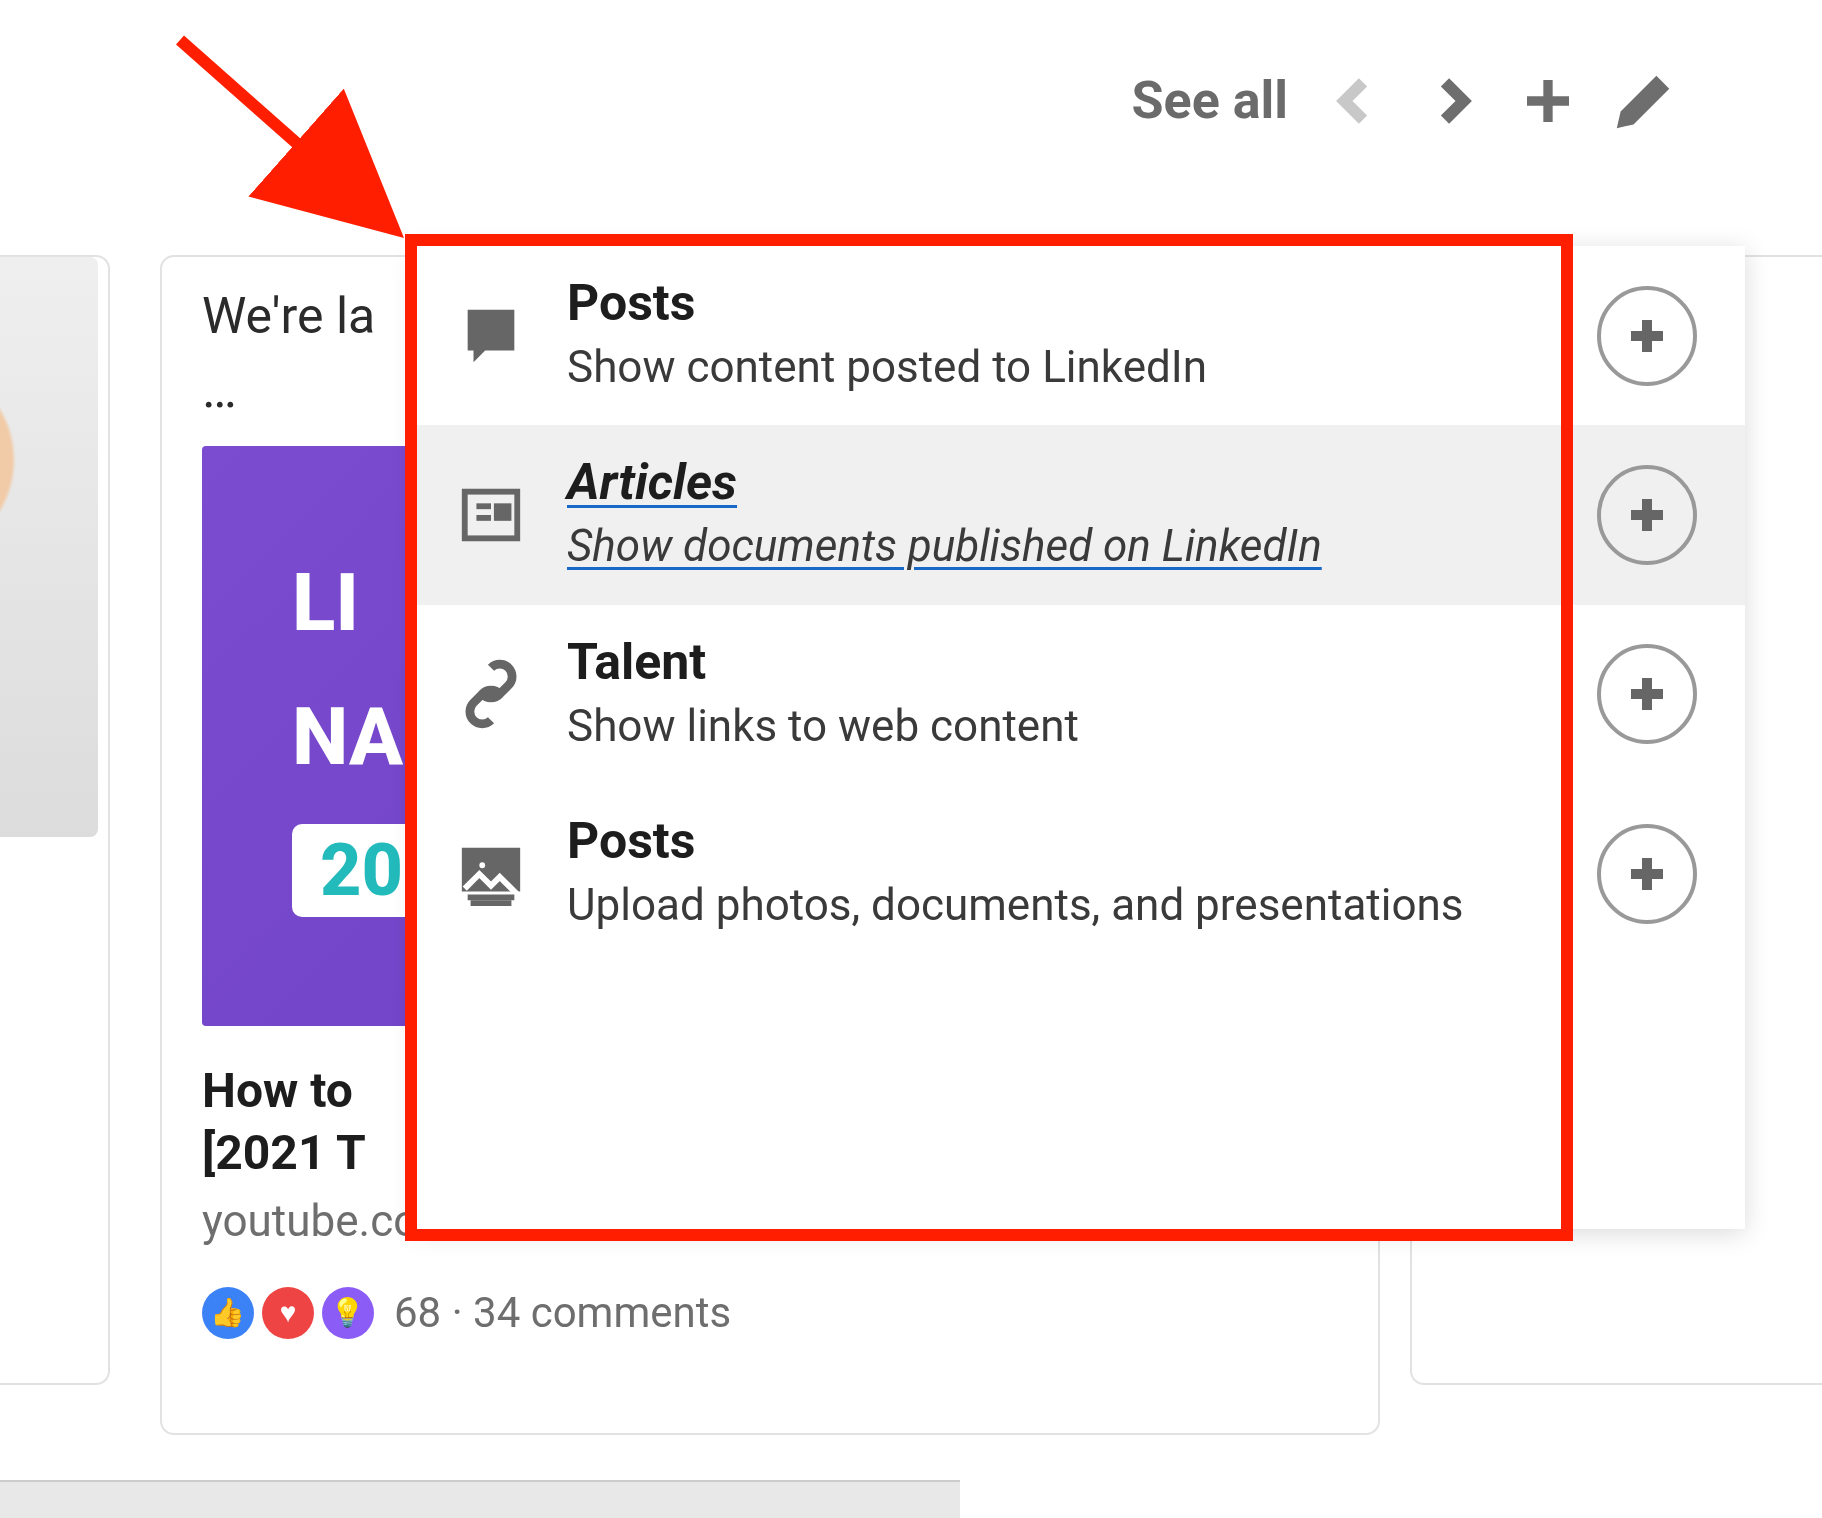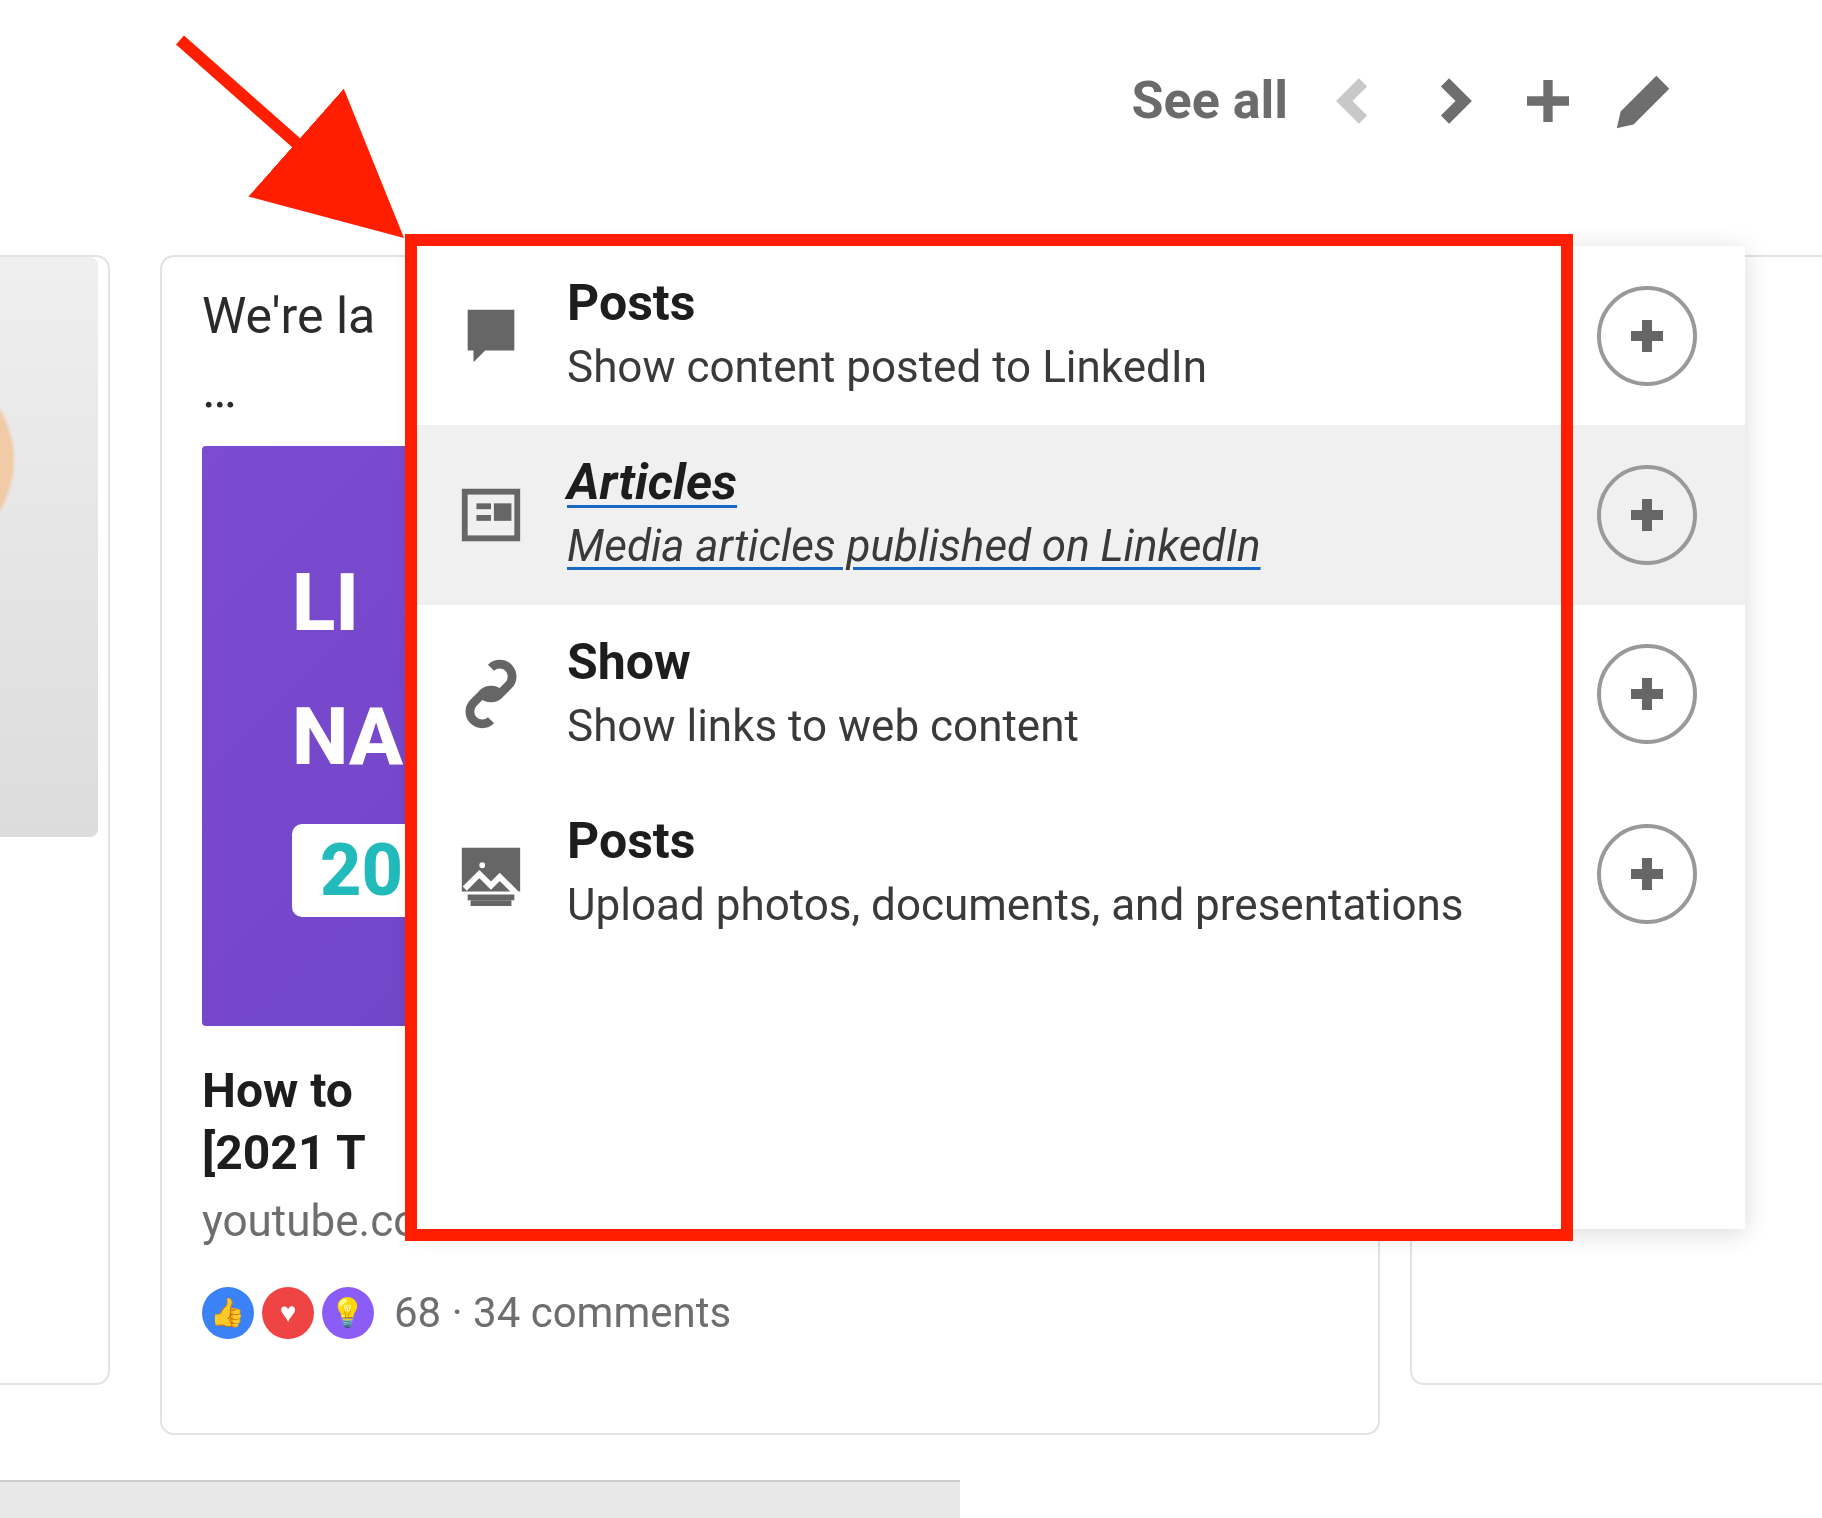--- a/index.html
+++ b/index.html
@@ -391,39 +391,39 @@
     <span class="row-icon">
       <svg viewBox="0 0 24 24" fill="none" stroke="#666" stroke-width="2">
         <rect x="3" y="4" width="18" height="16"></rect>
         <line x1="7" y1="9" x2="12" y2="9"></line>
           <line x1="7" y1="13" x2="12" y2="13"></line>
         <rect x="14" y="9" width="4" height="4" fill="#666"></rect>
       </svg>
     </span>
     <div class="row-text">
       <div class="row-title">Articles</div>
-      <div class="row-desc">Media articles published on LinkedIn</div>
+      <div class="row-desc">Show documents published on LinkedIn</div>
     </div>
     <span class="add-circle">
       <svg viewBox="0 0 24 24">
           <line x1="12" y1="4" x2="12" y2="20"></line>
           <line x1="4" y1="12" x2="20" y2="12"></line>
         </svg>
     </span>
   </div>
 
   <div class="popup-row">
     <span class="row-icon">
       <svg viewBox="0 0 24 24" fill="none" stroke="#666" stroke-width="3">
         <path d="M9 12a4 4 0 0 0 6 0l3-3a4 4 0 1 0-6-6"></path>
         <path d="M15 12a4 4 0 0 0-6 0l-3 3a4 4 0 1 0 6 6"></path>
       </svg>
     </span>
     <div class="row-text">
-      <div class="row-title">Show</div>
+      <div class="row-title">Talent</div>
       <div class="row-desc">Show links to web content</div>
     </div>
     <span class="add-circle">
       <svg viewBox="0 0 24 24">
           <line x1="12" y1="4" x2="12" y2="20"></line>
           <line x1="4" y1="12" x2="20" y2="12"></line>
         </svg>
     </span>
   </div>
 

